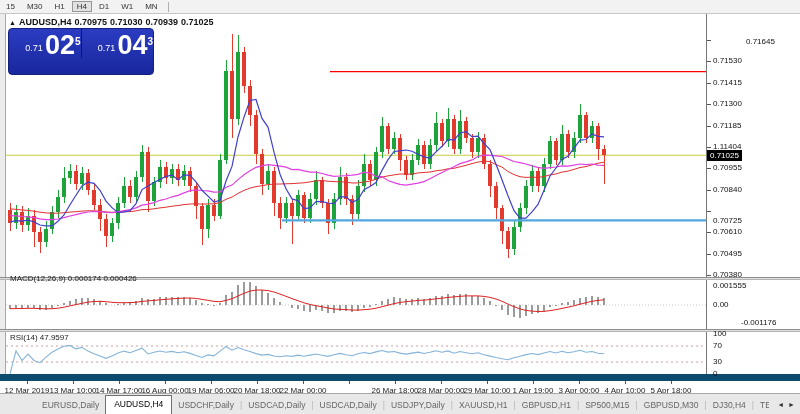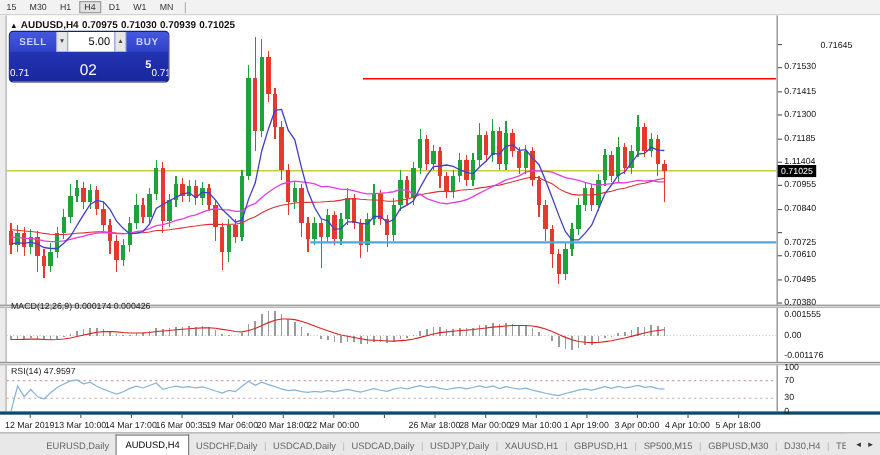--- a/index.html
+++ b/index.html
@@ -22,43 +22,43 @@
             border-left:1px solid #777;box-sizing:border-box;}
   .sep{position:absolute;left:0;width:800px;height:3px;background:#dedede;
        border-top:1px solid #8e8e8e;border-bottom:1px solid #b5b5b5;box-sizing:border-box;}
   #sep1{top:263px;} #sep2{top:315px;}
   .ptick-dash{position:absolute;left:707px;width:4px;height:1px;background:#555;}
   .ptick{position:absolute;left:713px;font-size:8px;line-height:8px;color:#111;white-space:nowrap;}
   .curprice{position:absolute;left:707px;background:#000;color:#fff;font-size:8px;line-height:9px;
             padding:1px 3px;z-index:5;}
   .pane-label{position:absolute;left:10px;font-size:8px;color:#222;z-index:4;white-space:nowrap;}
   .time-axis{position:absolute;left:0;top:360px;width:800px;height:19px;background:#fff;
-             border-top:3px solid #0c4a6e;box-sizing:border-box;}
+             border-top:7px solid #0c4a6e;box-sizing:border-box;}
   .tlabel{position:absolute;top:5px;font-size:8px;color:#222;transform:translateX(-50%);white-space:nowrap;}
   .ttick{position:absolute;top:0;width:1px;height:3px;background:#555;}
   
   .ohlc-line{position:absolute;left:9px;top:3px;font-size:9px;font-weight:700;color:#111;z-index:6;white-space:nowrap;}
   .ohlc-line .tri{font-size:7px;margin-right:3px;}
   .ohlc-line span{margin-right:3px;}
   
   .trade-panel{position:absolute;left:8px;top:14px;width:146px;height:47px;z-index:7;
                border:1px solid #141f7e;border-radius:4px;overflow:hidden;
                background:linear-gradient(#2b3cc2,#18279c);box-sizing:border-box;}
   .tp-row1{display:flex;height:18px;}
   .tp-btn{color:#c9d6ff;font-size:9px;font-weight:700;display:flex;align-items:center;justify-content:center;
           background:linear-gradient(#4458e0,#3042c8);letter-spacing:.5px;}
   .tp-sell{width:42px;} .tp-buy{width:40px;flex:1;}
   .tp-spin{width:11px;background:#e6e6e6;color:#444;font-size:6px;display:flex;align-items:center;
            justify-content:center;border-left:1px solid #9aa4e0;border-right:1px solid #9aa4e0;box-sizing:border-box;}
   .tp-vol{width:42px;border:none;background:#fff;font-size:10px;text-align:right;padding:0 4px 0 0;
           font-family:"Liberation Sans",sans-serif;color:#000;box-sizing:border-box;}
   .tp-row2{display:flex;height:29px;}
-  .tp-price{flex:1;display:flex;align-items:flex-end;justify-content:flex-start;color:#fff;padding-bottom:3px;gap:44px;}
+  .tp-price{flex:1;display:flex;align-items:flex-end;justify-content:flex-end;color:#fff;padding-bottom:3px;}
   .tp-price .pp{font-size:9px;margin-right:2px;margin-bottom:2px;}
-  .tp-price .pb{font-size:14px;font-weight:400;line-height:20px;}
+  .tp-price .pb{font-size:27px;font-weight:700;line-height:20px;}
   .tp-price .ps{font-size:10px;font-weight:700;margin-bottom:8px;}
   .tp-div{width:1px;background:#0c1670;}
   
   .tabbar{position:absolute;left:0;top:393px;width:800px;height:21px;background:#e8e8e8;
           border-top:1px solid #a8a8a8;display:flex;align-items:flex-end;font-size:8.5px;color:#666;
           padding-left:36px;box-sizing:border-box;overflow:hidden;}
   .tab{padding:3px 6px 4px;white-space:nowrap;}
   .tab.active{background:#fff;border:1px solid #707070;border-bottom:none;color:#000;padding:3px 8px 5px;}
   .tab-sep{color:#b5b5b5;padding-bottom:4px;}
   .tab-nav{position:absolute;right:0;bottom:0;height:20px;display:flex;align-items:center;gap:4px;
@@ -416,21 +416,21 @@
   </div>
 
   <div class="time-axis" id="time-axis">
       <div class="ttick" style="left: 27px;"></div>
       <div class="tlabel" style="left: 27px;">12 Mar 2019</div>
       <div class="ttick" style="left: 73px;"></div>
       <div class="tlabel" style="left: 73px;">13 Mar 10:00</div>
       <div class="ttick" style="left: 119px;"></div>
       <div class="tlabel" style="left: 119px;">14 Mar 17:00</div>
       <div class="ttick" style="left: 165px;"></div>
-      <div class="tlabel" style="left: 165px;">16 Mar 00:35</div>
+      <div class="tlabel" style="left: 165px;">16 Aug 00:00</div>
       <div class="ttick" style="left: 211px;"></div>
       <div class="tlabel" style="left: 211px;">19 Mar 06:00</div>
       <div class="ttick" style="left: 257px;"></div>
       <div class="tlabel" style="left: 257px;">20 Mar 18:00</div>
       <div class="ttick" style="left: 303px;"></div>
       <div class="tlabel" style="left: 303px;">22 Mar 00:00</div>
       <div class="ttick" style="left: 349px;"></div>
       <div class="tlabel" style="left: 349px; margin-top: 12px;">25 Mar 11:00</div>
       <div class="ttick" style="left: 395px;"></div>
       <div class="tlabel" style="left: 395px;">26 Mar 18:00</div>
@@ -446,27 +446,20 @@
       <div class="tlabel" style="left: 625px;">4 Apr 10:00</div>
       <div class="ttick" style="left: 671px;"></div>
       <div class="tlabel" style="left: 671px;">5 Apr 18:00</div>
     </div>
 
   <div class="ohlc-line">
     <span class="tri">▲</span><span>AUDUSD,H4</span><span>0.70975</span><span>0.71030</span><span>0.70939</span><span>0.71025</span>
   </div>
 
   <div class="trade-panel">
-    <div class="tp-row1">
-      <div class="tp-btn tp-sell">SELL</div>
-      <div class="tp-spin">▼</div>
-      <input class="tp-vol" value="5.00" style="">
-      <div class="tp-spin">▲</div>
-      <div class="tp-btn tp-buy">BUY</div>
-    </div>
     <div class="tp-row2">
       <div class="tp-price">
         <span class="pp">0.71</span>
           <span class="pb">02</span>
           <span class="ps">5</span>
       </div>
       <div class="tp-div"></div>
       <div class="tp-price">
         <span class="pp">0.71</span>
           <span class="pb">04</span>
@@ -494,21 +487,21 @@
     <div class="ptick" style="top: 203px;">0.70725</div>
     <div class="ptick-dash" style="top: 218px;"></div>
     <div class="ptick" style="top: 214px;">0.70610</div>
     <div class="ptick-dash" style="top: 240px;"></div>
     <div class="ptick" style="top: 236px;">0.70495</div>
     <div class="ptick-dash" style="top: 261px;"></div>
     <div class="ptick" style="top: 257px;">0.70380</div>
     <div class="curprice" style="top: 136px;">0.71025</div>
     <div class="ptick" style="top: 268px;">0.001555</div>
     <div class="ptick" style="top: 287px;">0.00</div>
-    <div class="ptick" style="top: 305px;">-0.001176</div>
+    <div class="ptick" style="top: 305px; margin-left: 28px;">-0.001176</div>
     <div class="ptick" style="top: 316px;">100</div>
     <div class="ptick" style="top: 328px;">70</div>
     <div class="ptick" style="top: 344px;">30</div>
     <div class="ptick" style="top: 356px;">0</div>
   </div>
 
 <div class="tabbar" id="tabbar">
     <span class="tab">EURUSD,Daily</span>
     <span class="tab active">AUDUSD,H4</span>
     <span class="tab">USDCHF,Daily</span>

